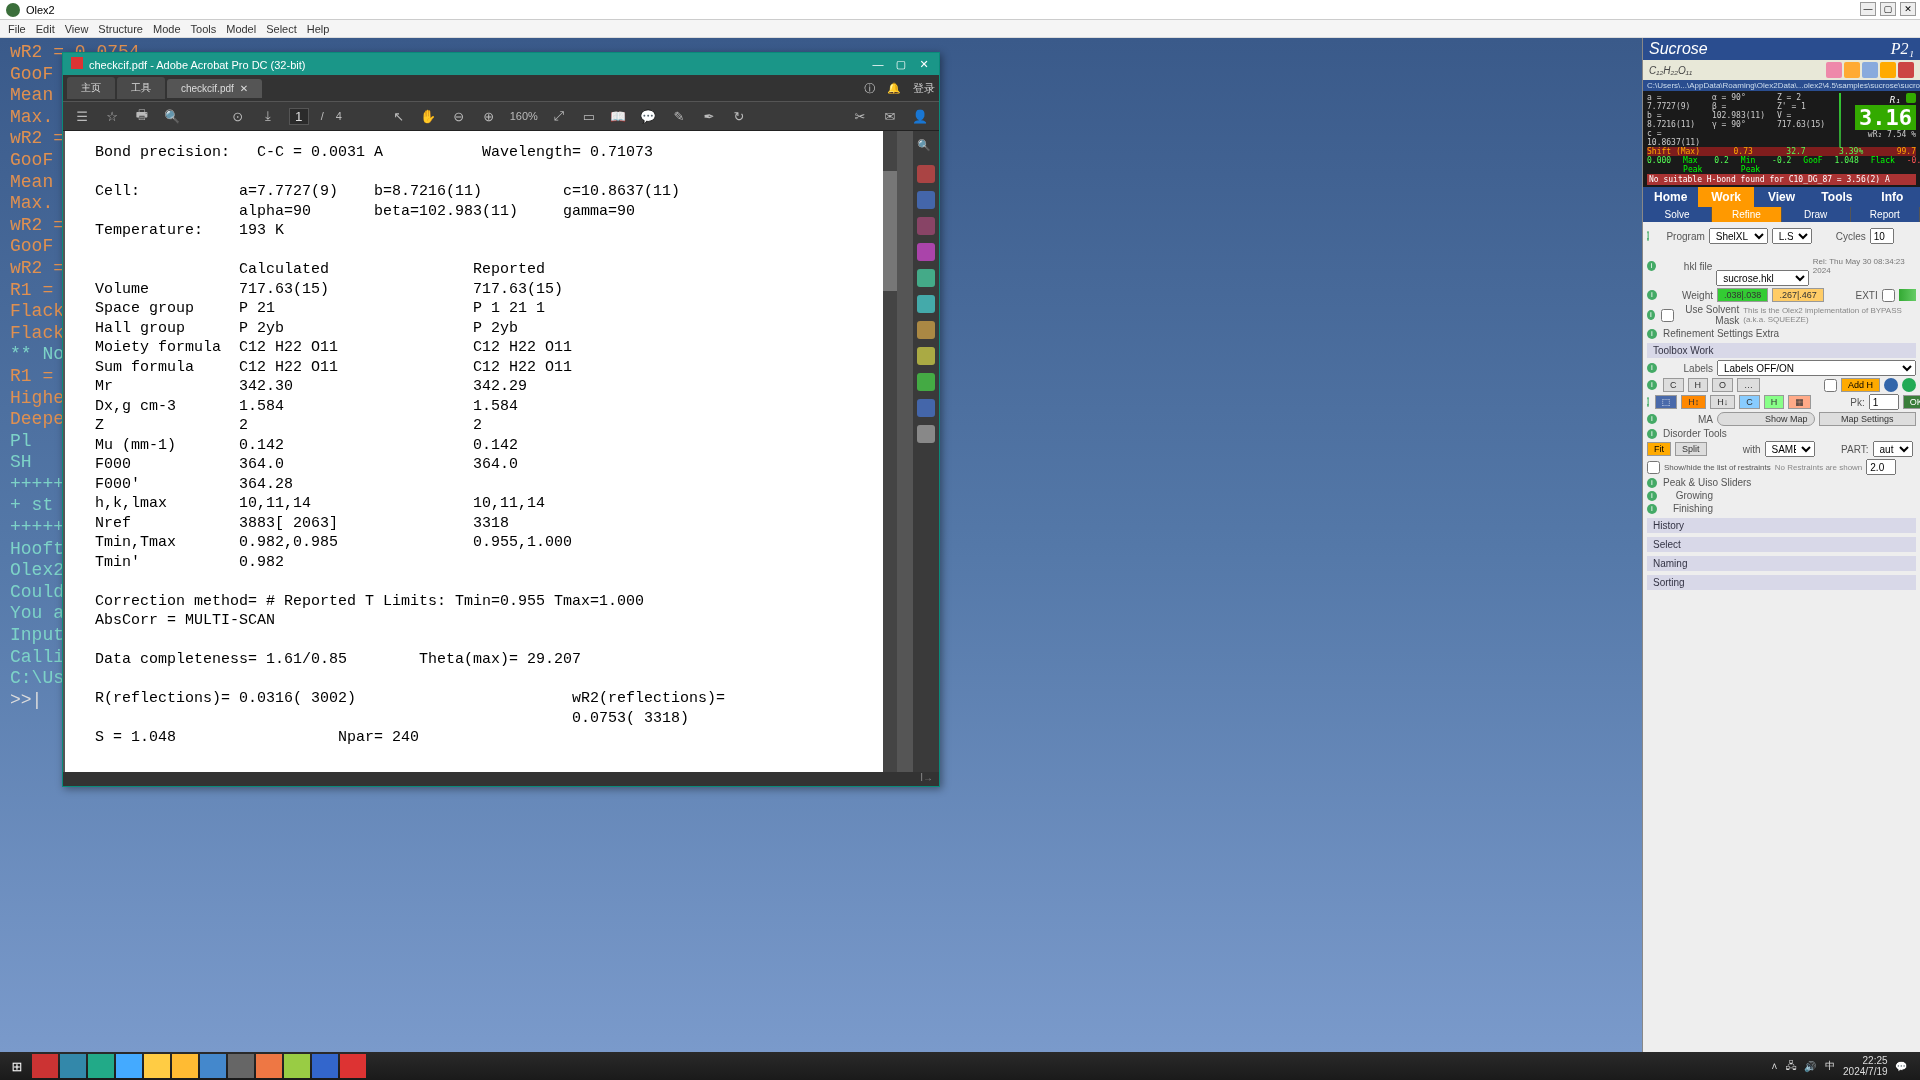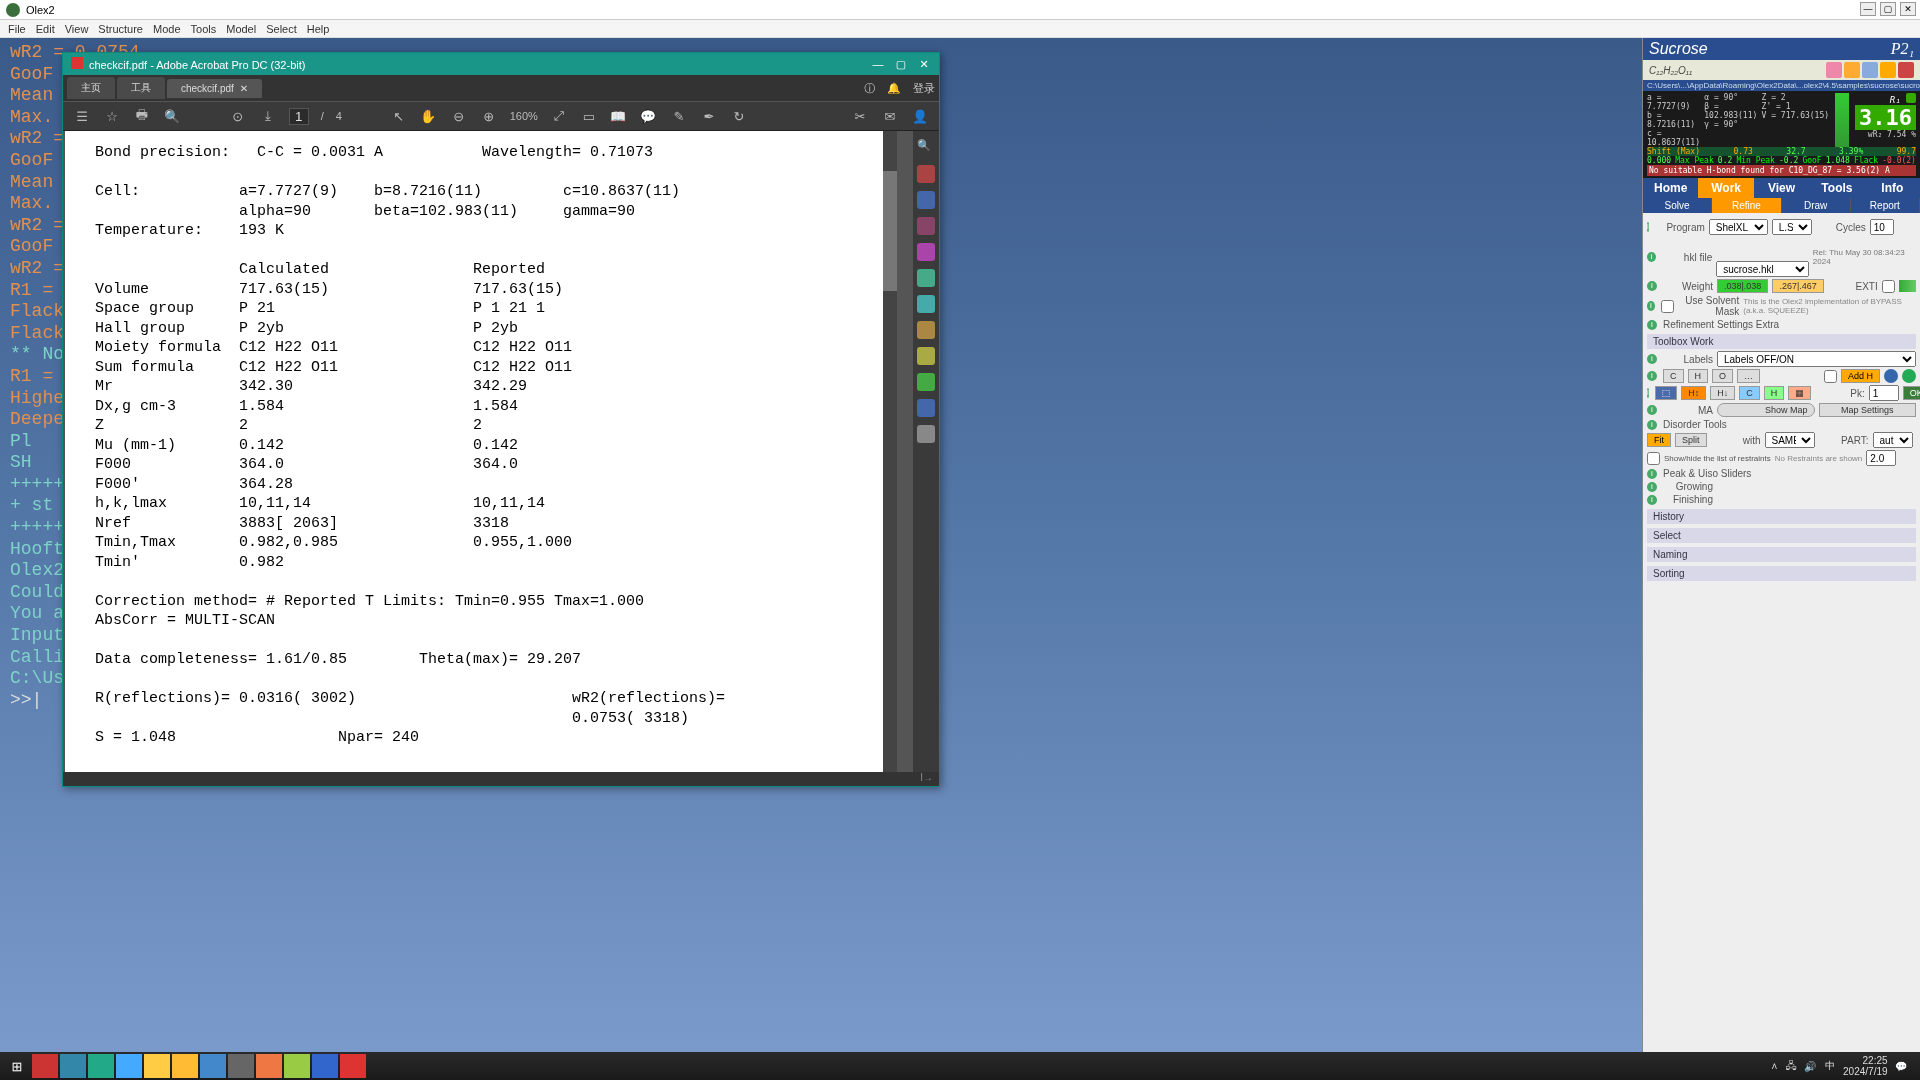--- a/index.html
+++ b/index.html
@@ -14,21 +14,21 @@
 .olex-console .orange { color: #e09050; }
 .olex-console .gray { color: #ddd; }
 
 
 .right-panel { width: 278px; background: #fff; border-left: 1px solid #888; display: flex; flex-direction: column; font-size: 10px; }
 .rp-header { background: #2a4d8f; color: #fff; padding: 2px 6px; display:flex; justify-content: space-between; align-items:center; font-size: 16px; font-style: italic; }
 .rp-formula { background: #e8e8d8; padding: 2px 6px; font-style: italic; color:#444; display:flex; justify-content:space-between; align-items:center;}
 .rp-iconrow { display:flex; gap:2px;}
 .rp-iconrow span { width:16px; height:16px; background:#d4a; border-radius:2px; display:inline-block;}
 .rp-stats { background: #1a1a1a; color: #0f0; font-family: monospace; font-size: 9px; padding: 2px 4px; }
-.rp-stats .row { display: flex; justify-content: space-between; gap: 4px; }
+.rp-stats .row { display: flex; justify-content: space-between; gap: 12px; }
 .rp-stats .r1 { background: #3a0; color:#fff; font-size: 22px; font-weight: bold; padding: 0 4px;}
 .rp-stats .bad { color: #f55; }
 .rp-stats .warn { color: #fa0; }
 .rp-stats .good { color: #5f5; }
 .rp-tabs { display: flex; background: #2a4d8f; }
 .rp-tabs div { flex: 1; text-align: center; padding: 3px 0; color: #fff; font-size: 12px; font-weight: bold; }
 .rp-tabs .active { background: #f90; color: #fff; }
 .rp-subtabs { display: flex; background: #ccc; font-size: 10px; }
 .rp-subtabs div { flex:1; text-align:center; padding:2px; background:#2a4d8f; color:#fff; border-right:1px solid #555;}
 .rp-subtabs .active-sub { background:#f90; }
@@ -165,21 +165,21 @@
           <div>Z' = 1</div>
           <div>V = 717.63(15)</div>
         </div>
         <div style="width:14px;background:linear-gradient(#3c3,#393);margin:0 2px;"></div>
         <div style="text-align:right;">
           <div style="font-size:9px;color:#fff;font-style:italic;">R₁ <span style="width:10px;height:10px;background:#3a0;display:inline-block;border-radius:2px;"></span></div>
           <div class="r1">3.16</div>
           <div style="font-size:8px;color:#ccc;"><span>wR₂</span> <span>7.54 %</span></div>
         </div>
       </div>
-      <div class="row" style="font-size:8px;background:#14532d;">
+      <div class="row" style="font-size:8px;background:#7f1d1d;">
         <span class="warn">Shift (Max)</span>
         <span class="warn">0.73</span>
         <span class="good">32.7</span>
         <span class="good">3.39%</span>
         <span class="warn">99.7</span>
       </div>
       <div class="row" style="font-size:8px;">
         <span class="good">0.000</span>
         <span>Max Peak</span>
         <span class="good">0.2</span>

